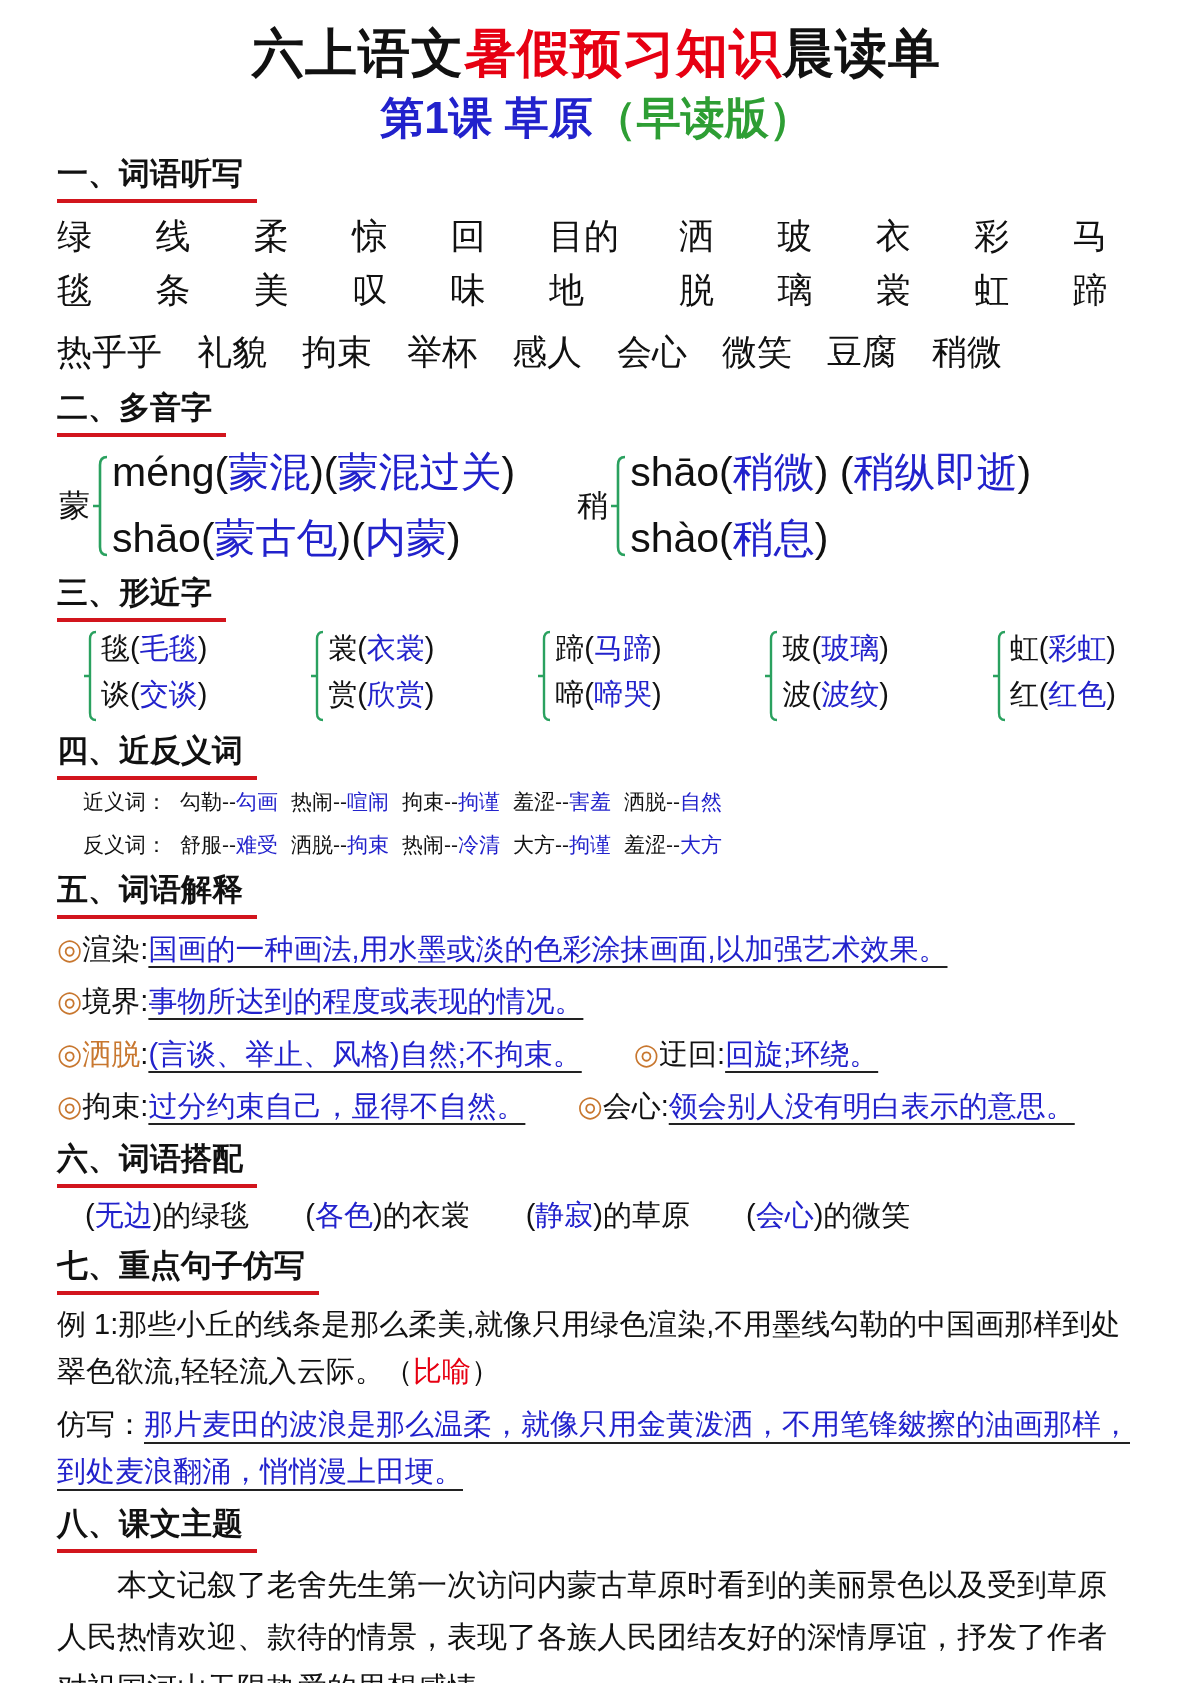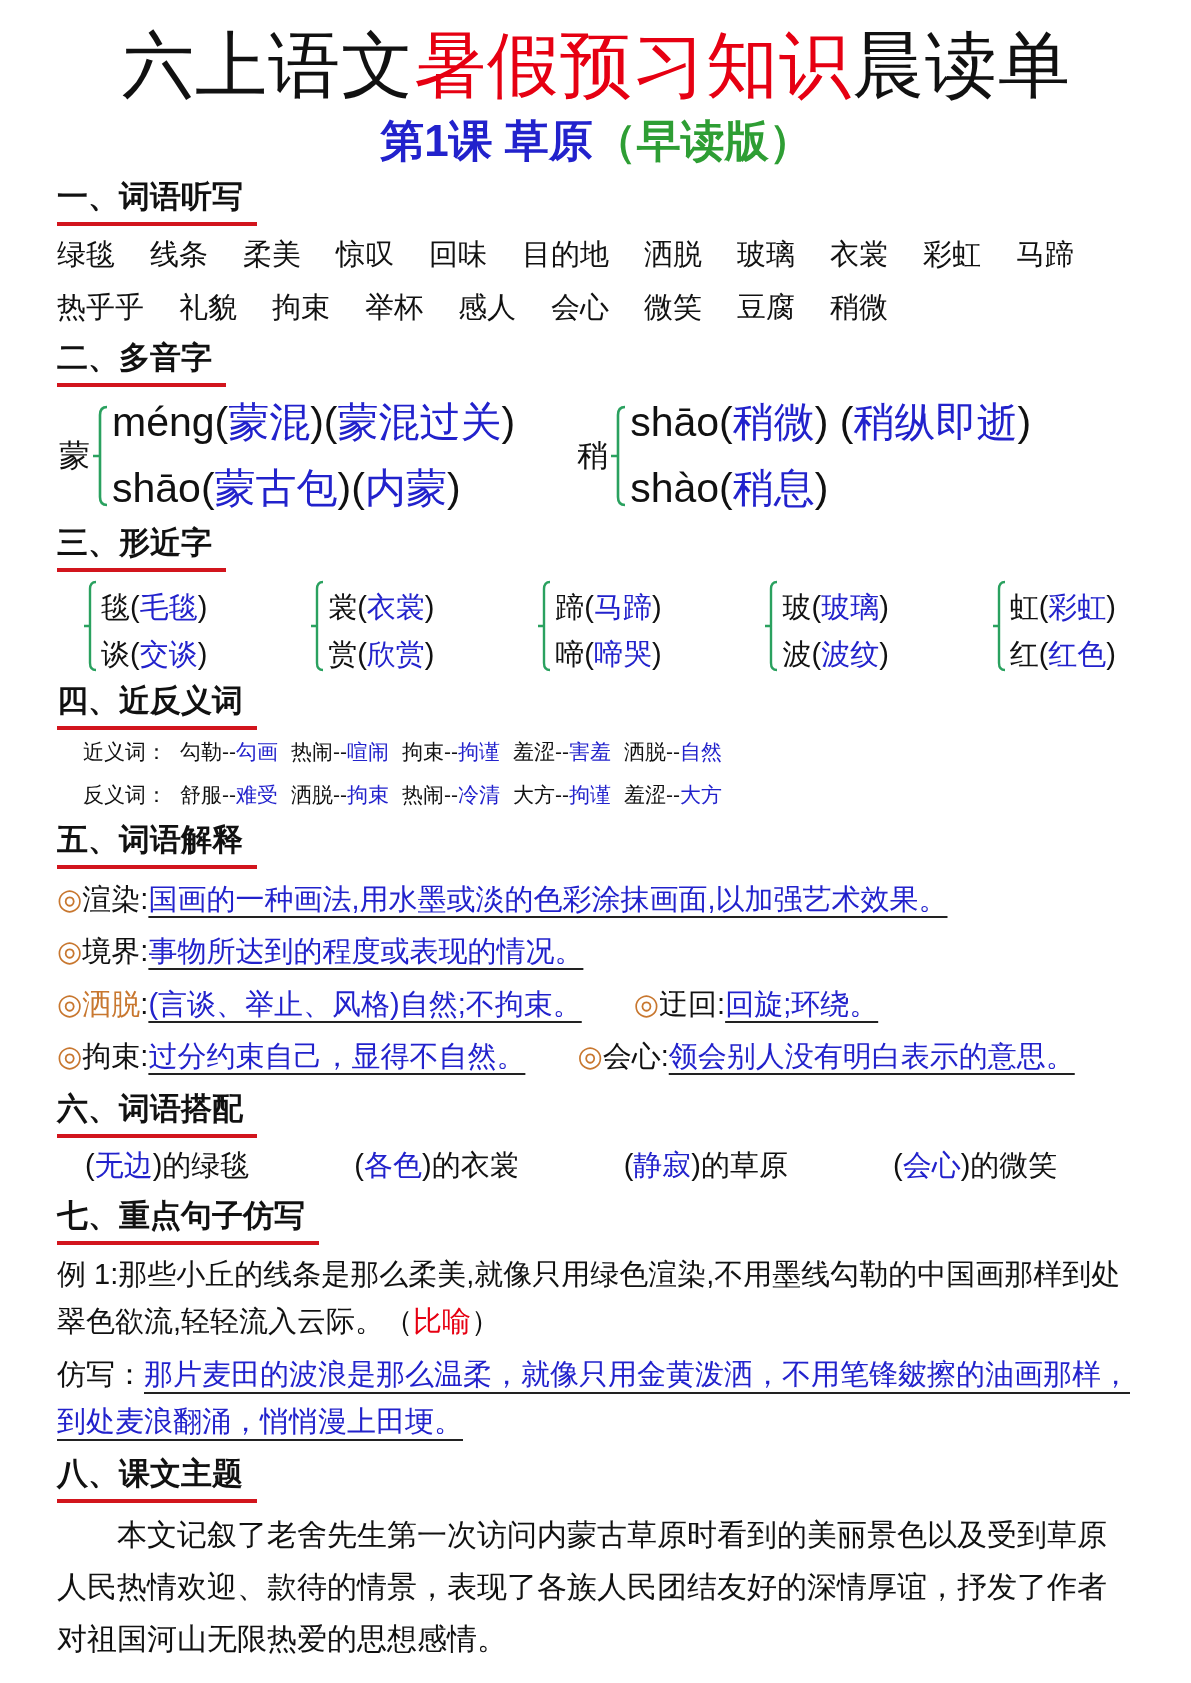--- a/index.html
+++ b/index.html
@@ -6,46 +6,46 @@
   body{
     width:1191px;height:1683px;background:#ffffff;color:#111;
     font-family:"Liberation Sans","DejaVu Sans",sans-serif;
     box-sizing:border-box;padding:24px 55px 0 57px;overflow:hidden;
   }
   .blue{color:#2222cc;}
   .red{color:#e60012;}
   .orange{color:#c8772f;}
   .black{color:#111;}
 
-  .title{font-size:72px;font-weight:normal;text-align:center;line-height:1.15;letter-spacing:1px;white-space:nowrap;}
+  .title{font-size:52px;font-weight:bold;text-align:center;line-height:1.15;letter-spacing:1px;white-space:nowrap;}
   .subtitle{font-size:44px;font-weight:bold;text-align:center;margin-top:8px;line-height:1.2;}
   .subtitle .lesson{color:#2222cc;}
   .subtitle .edition{color:#2e9e34;}
 
   .section{margin-top:4px;}
   .sec-head{margin:8px 0 6px 0;}
   .sec-head-text{
     display:inline-block;font-size:31px;font-weight:bold;color:#111;
     border-bottom:4px solid #d2151d;padding:0 14px 4px 0;
   }
 
-  .word-row{display:flex;gap:35px;font-size:29px;line-height:1.55;flex-wrap:nowrap;}
+  .word-row{display:flex;gap:35px;font-size:35px;line-height:1.55;flex-wrap:nowrap;}
   .word-row + .word-row{margin-top:8px;}
 
   
   .poly-wrap{display:flex;gap:62px;margin:10px 0 4px 2px;align-items:center;}
   .poly-group{display:flex;align-items:center;}
   .poly-char{font-size:31px;color:#111;margin-right:2px;}
   .brace{flex:0 0 auto;}
   .poly-rows{display:flex;flex-direction:column;gap:14px;margin-left:2px;}
   .poly-row{font-size:41px;line-height:1.25;white-space:nowrap;}
 
   
   .near-wrap{display:flex;justify-content:space-between;margin:8px 20px 2px 26px;}
-  .near-col{display:flex;align-items:flex-end;}
+  .near-col{display:flex;align-items:flex-start;}
   .near-rows{display:flex;flex-direction:column;gap:10px;margin-left:2px;}
   .near-row{font-size:29px;line-height:1.25;white-space:nowrap;}
 
   
   .pair-line{display:flex;gap:13px;font-size:21px;line-height:1.5;margin:6px 0 6px 26px;white-space:nowrap;}
   .pair-line + .pair-line{margin-top:12px;}
   .pair{white-space:nowrap;}
 
   
   .def-row{display:flex;gap:52px;margin:9px 0;align-items:baseline;}
@@ -55,21 +55,21 @@
   .def-term.orange{color:#c8772f;}
   .def-text{
     color:#2222cc;
     text-decoration:underline;
     text-decoration-color:#222;
     text-decoration-thickness:2px;
     text-underline-offset:7px;
   }
 
   
-  .collo-line{display:flex;gap:105px;font-size:29px;line-height:1.5;margin:6px 0 2px 28px;}
+  .collo-line{display:flex;gap:56px;font-size:29px;line-height:1.5;margin:6px 0 2px 28px;}
 
   
   .para{font-size:29px;line-height:1.62;margin:6px 0;color:#111;}
   .imitate-text{
     color:#2222cc;
     text-decoration:underline;
     text-decoration-color:#222;
     text-decoration-thickness:2px;
     text-underline-offset:8px;
   }

